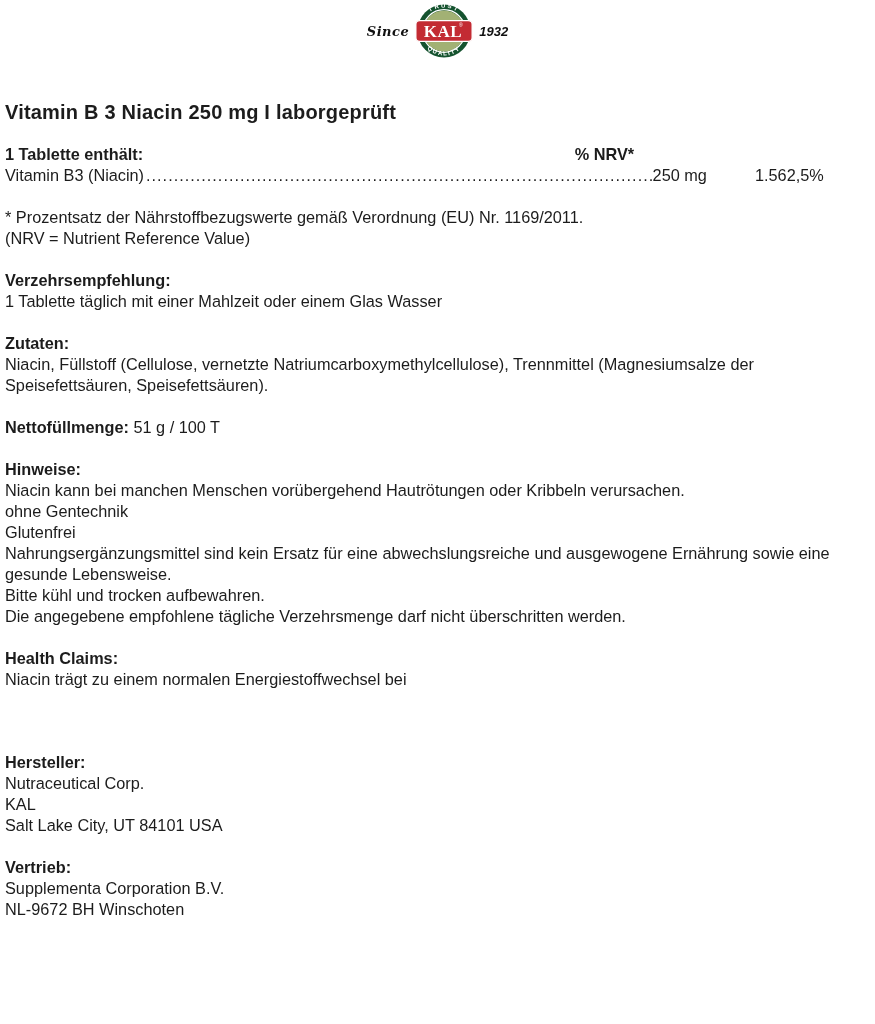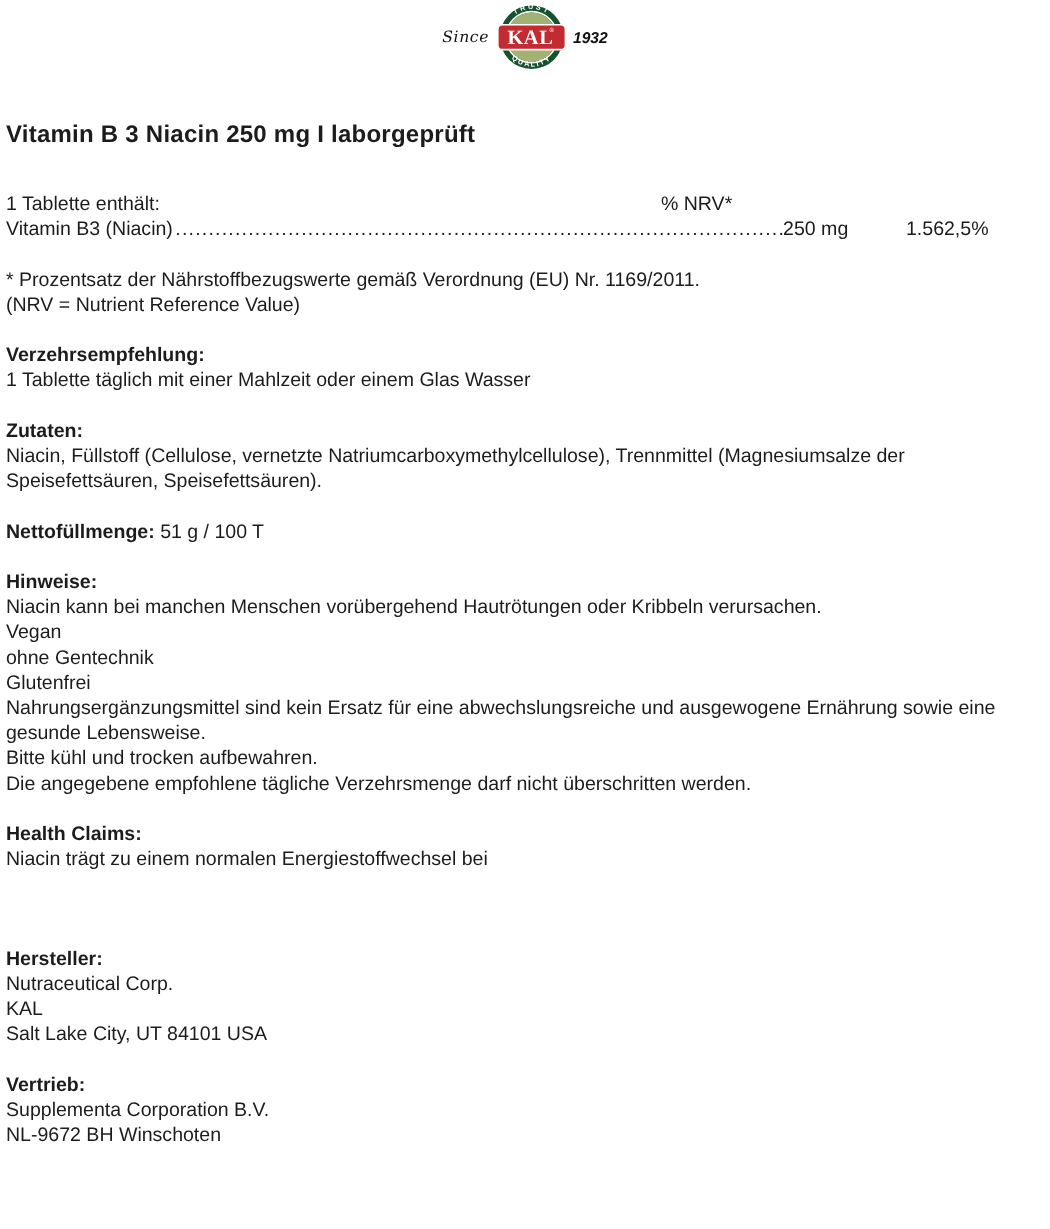--- a/index.html
+++ b/index.html
@@ -20,21 +20,21 @@
     padding-top: 6px;
     display: flex;
     justify-content: center;
     align-items: center;
     gap: 6px;
     height: 56px;
   }
   .since-text {
     font-family: "DejaVu Serif", serif;
     font-style: italic;
-    font-weight: normal;
+    font-weight: bold;
     font-size: 13px;
     color: #111;
     letter-spacing: 0.5px;
   }
   .year-text {
     font-family: Liberation Sans, sans-serif;
     font-style: italic;
     font-weight: bold;
     font-size: 13px;
     color: #111;
@@ -46,21 +46,21 @@
 
   .title {
     margin-top: 44px;
     font-size: 20px;
     line-height: 24px;
     font-weight: bold;
     letter-spacing: 0.2px;
   }
   .subtitle { margin-top: 17px; }
 
-  .nutri-header { margin-top: 36px; display: flex; font-weight: normal; }
+  .nutri-header { margin-top: 20px; display: flex; font-weight: bold; gap: 24px; }
   .nutri-row { display: flex; }
   .nutri-left { flex: 0 0 493px; display: flex; align-items: baseline; }
   .nutri-right { flex: 0 0 165px; text-align: center; }
   .dots-filler {
     flex: 1;
     overflow: hidden;
     white-space: nowrap;
     letter-spacing: 1px;
     padding: 0 4px 0 2px;
   }
@@ -136,21 +136,20 @@
       <div>Niacin, Füllstoff (Cellulose, vernetzte Natriumcarboxymethylcellulose), Trennmittel (Magnesiumsalze der Speisefettsäuren, Speisefettsäuren).</div>
     </div>
 
     <div class="section">
       <span class="inline-label">Nettofüllmenge:</span><span> 51 g / 100 T</span>
     </div>
 
     <div class="section">
       <div class="section-label">Hinweise:</div>
       <span class="line">Niacin kann bei manchen Menschen vorübergehend Hautrötungen oder Kribbeln verursachen.</span>
-      <span class="line">Vegan</span>
       <span class="line">ohne Gentechnik</span>
       <span class="line">Glutenfrei</span>
       <span class="line">Nahrungsergänzungsmittel sind kein Ersatz für eine abwechslungsreiche und ausgewogene Ernährung sowie eine gesunde Lebensweise.</span>
       <span class="line">Bitte kühl und trocken aufbewahren.</span>
       <span class="line">Die angegebene empfohlene tägliche Verzehrsmenge darf nicht überschritten werden.</span>
     </div>
 
     <div class="section">
       <div class="section-label">Health Claims:</div>
       <div>Niacin trägt zu einem normalen Energiestoffwechsel bei</div>

